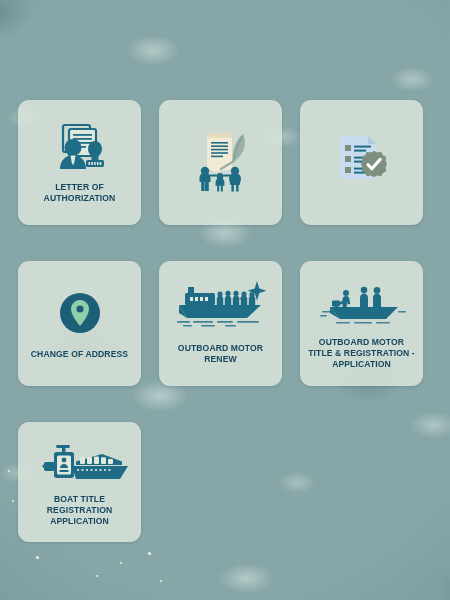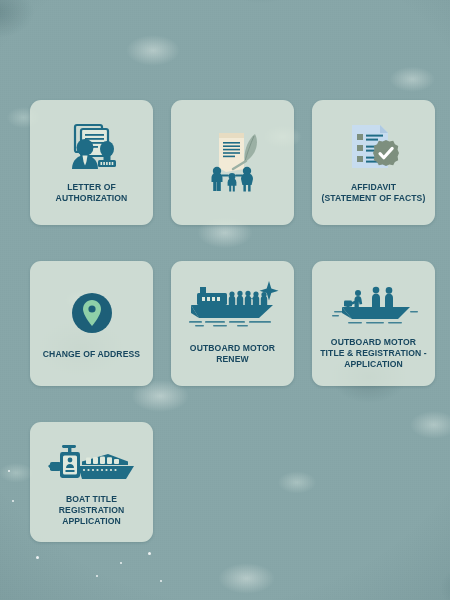--- a/index.html
+++ b/index.html
@@ -68,21 +68,21 @@
     position:absolute;inset:0;opacity:.22;
     background-image:
       repeating-linear-gradient(0deg,rgba(255,255,255,.07) 0 1px,transparent 1px 2px),
       repeating-linear-gradient(90deg,rgba(0,0,0,.05) 0 1px,transparent 1px 2px);
   }
   #bg .sparkle{position:absolute;background:rgba(255,255,255,.85);border-radius:50%;}
 
   
   .grid{
     position:absolute;z-index:2;
-    left:30px;top:100px;width:406px;
+    left:18px;top:100px;width:406px;
     display:grid;
     grid-template-columns:123px 123px 123px;
     grid-template-rows:125px 125px 120px;
     column-gap:18px;row-gap:36px;
   }
   .card{
     background:rgba(223,233,221,.80);
     border-radius:11px;
     display:flex;flex-direction:column;
     align-items:center;justify-content:center;
@@ -105,21 +105,21 @@
     text-transform:uppercase;
     white-space:pre-line;
   }
   
   .c1 .icon,.c2 .icon,.c3 .icon{margin-bottom:10px;}
   .c3 .icon{margin-bottom:8px;}
   .c4 .icon{margin-bottom:4px;}
   .c6 .icon{margin-bottom:10px;}
   .c7{justify-content:flex-start;padding-top:16px;}
   .c8{justify-content:flex-start;padding-top:22px;}
-  .c9{justify-content:flex-start;padding-top:20px;}
+  .c9{justify-content:flex-start;padding-top:20px;align-items:flex-end;}
   .c7 .icon{margin-bottom:14px;}
   .c8 .icon{margin-bottom:10px;}
   .c9 .icon{margin-bottom:8px;}
 </style>
 </head>
 <body>
 
 <div id="bg">
   <div class="base"></div>
   <div class="layer l1"></div>
@@ -226,22 +226,20 @@
             <rect x="20" y="27.6" width="12" height="2"></rect>
           <rect x="20" y="34.6" width="17" height="2"></rect>
             <rect x="20" y="38.6" width="12" height="2"></rect>
         </g>
         <g transform="translate(40,31)">
           <path d="M0,-13 L3.4,-11.6 L7.2,-12.2 L8.9,-8.8 L12.2,-7 L11.6,-3.2 L13,0 L11.6,3.4 L12.2,7.2 L8.9,8.9 L7.2,12.2 L3.4,11.6 L0,13 L-3.4,11.6 L-7.2,12.2 L-8.9,8.9 L-12.2,7.2 L-11.6,3.4 L-13,0 L-11.6,-3.2 L-12.2,-7 L-8.9,-8.8 L-7.2,-12.2 L-3.4,-11.6 Z" fill="#7d8f7e"></path>
           <path d="M-6 0.6 L-2.2 4.8 L6.2 -4.6" fill="none" stroke="#ffffff" stroke-width="3.1" stroke-linecap="round" stroke-linejoin="round"></path>
         </g>
       </svg>
     </div>
-    <div class="label">AFFIDAVIT
-(STATEMENT OF FACTS)</div>
   </div>
 
   <div class="card c6">
     <div class="icon">
       <svg width="52" height="52" viewBox="0 0 52 52" aria-hidden="true">
         <circle cx="26" cy="26" r="20" fill="#1d5f78"></circle>
         <path d="M26 13c-5 0-9 4-9 9 0 6.6 9 17 9 17s9-10.4 9-17c0-5-4-9-9-9z" fill="#8fd0a8"></path>
         <circle cx="26" cy="22" r="3.6" fill="#1d5f78"></circle>
       </svg>
     </div>

